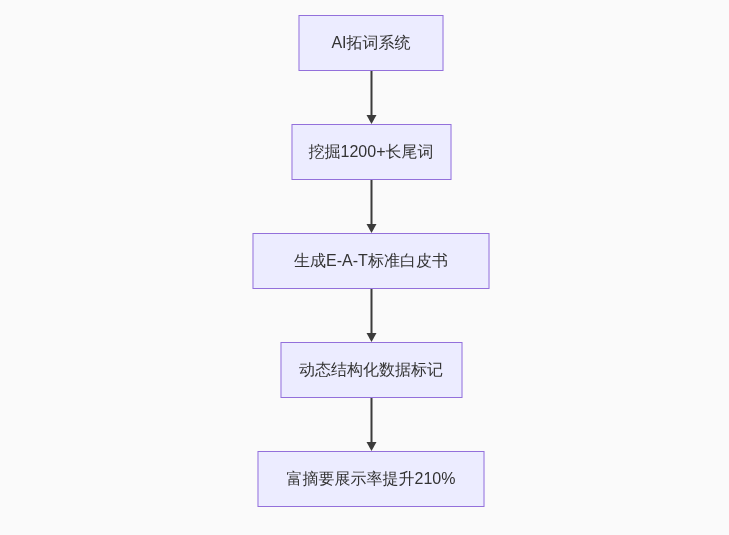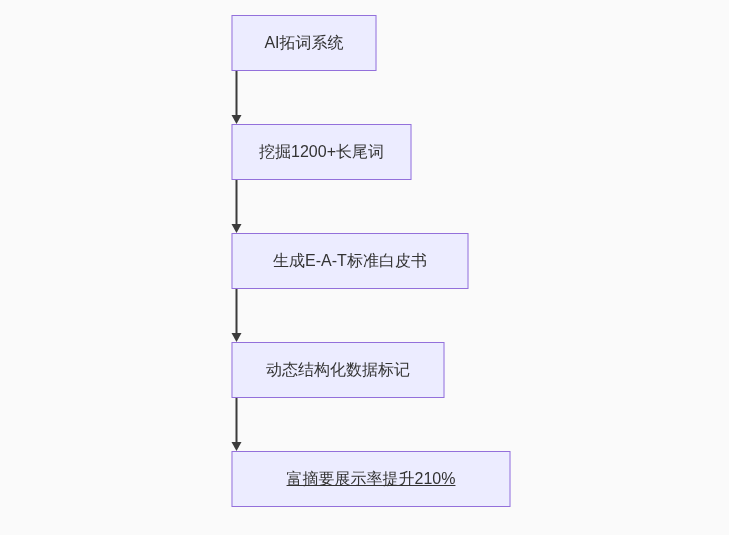--- a/index.html
+++ b/index.html
@@ -18,38 +18,38 @@
     overflow: hidden;
     position: relative;
   }
   .flowchart {
     position: absolute;
     left: 371px;
     top: 15px;
     transform: translateX(-50%);
     display: flex;
     flex-direction: column;
-    align-items: flex-start;
+    align-items: center;
   }
   .node {
     height: 56px;
     border: 1px solid var(--node-border);
     background: var(--node-fill);
     display: flex;
     align-items: center;
     justify-content: center;
     color: var(--text);
     font-size: 16px;
     white-space: nowrap;
   }
   .n1 { width: 145px; }
-  .n2 { width: 180px; }
+  .n2 { width: 160px; }
   .n3 { width: 237px; }
-  .n4 { width: 213px; }
-  .n5 { width: 279px; text-decoration: underline; }
+  .n4 { width: 182px; }
+  .n5 { width: 227px; }
   .connector {
     height: 53px;
     display: flex;
     flex-direction: column;
     align-items: center;
   }
   .shaft {
     flex: 1;
     width: 2px;
     background: var(--arrow);

